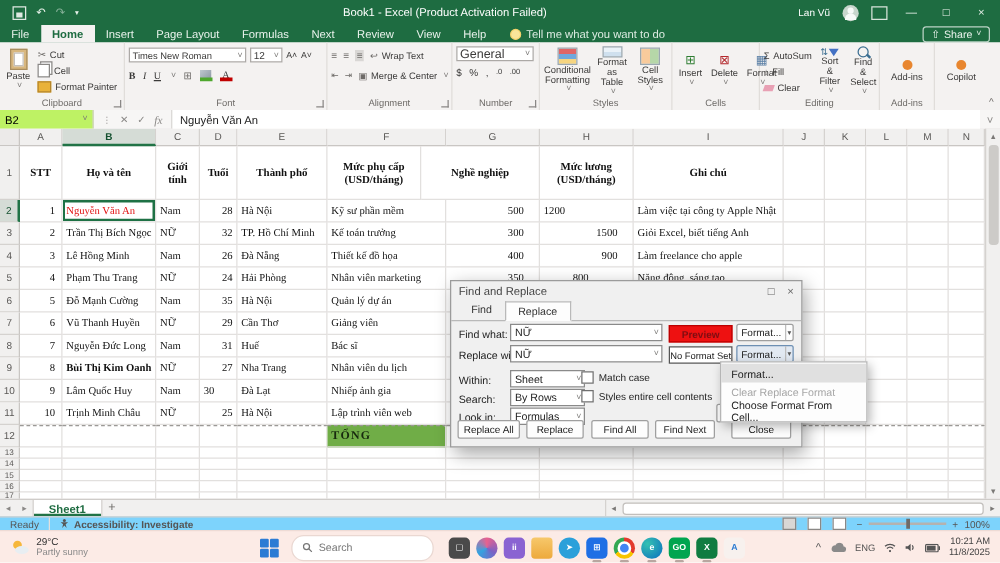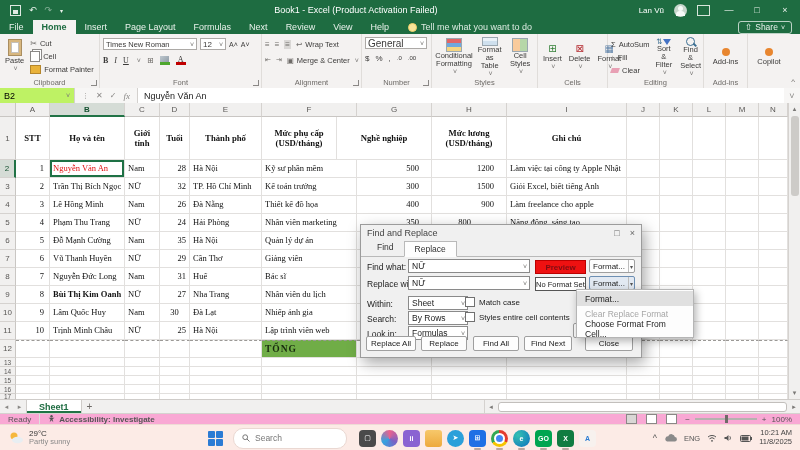--- a/index.html
+++ b/index.html
@@ -102,21 +102,21 @@
   .mitem.disabled{color:#a6a6a6}
   
   #sheettabs{left:0;top:399px;width:800px;height:14px;background:#f1f0ef;border-top:1px solid #cfccc9;display:flex;align-items:stretch;font-size:9px;color:#5a5856;box-sizing:border-box}
   .navarr{width:13px;display:flex;align-items:center;justify-content:center;font-size:7px;color:#8a8886}
   #sheet-tab{background:#fff;border-right:1px solid #cfccc9;border-left:1px solid #cfccc9;color:#1e6c41;font-weight:bold;display:flex;align-items:center;padding:0 12px;box-shadow:inset 0 -2px 0 #217346}
   #addsheet{width:16px;display:flex;align-items:center;justify-content:center;color:#6e6b68;font-size:10px}
   #hscroll{margin-left:auto;width:315px;display:flex;align-items:center;background:#f1f0ef;border-left:1px solid #d5d2cf}
   #hscroll .arr{width:12px;text-align:center;font-size:7px;color:#7a7876}
   #hthumb{flex:1;height:8px;background:#fff;border:1px solid #c2bfbc;border-radius:3px;margin:0 1px}
   
-  #statusbar{left:0;top:413px;width:800px;height:11px;background:#f9a8d4;border-top:1px solid #d5d2cf;display:flex;align-items:center;font-size:8px;color:#555;box-sizing:border-box}
+  #statusbar{left:0;top:413px;width:800px;height:11px;background:#7dd3fc;border-top:1px solid #d5d2cf;display:flex;align-items:center;font-size:8px;color:#555;box-sizing:border-box}
   #statusbar .sect{padding:0 8px;display:flex;align-items:center;gap:4px}
   .viewbtns{margin-left:auto;display:flex;gap:9px;align-items:center}
   .vb{width:9px;height:8px;border:1px solid #8a8886;background:#fff}
   .vb.active{background:#d9d7d5}
   .zoomline{display:flex;align-items:center;gap:5px;padding:0 8px}
   .ztrack{width:62px;height:2px;background:#b5b2af;position:relative}
   .zthumb{position:absolute;left:30px;top:-3px;width:3px;height:8px;background:#6e6b68}
   
   #taskbar{left:0;top:424px;width:800px;height:26px;background:#fcebe6;border-top:1px solid #eedbd5;display:flex;align-items:center;font-size:8px;color:#555}
   #weather{display:flex;align-items:center;gap:5px;padding-left:8px;width:200px;box-sizing:border-box}
@@ -422,21 +422,21 @@
     </div>
     <div class="g-row" style="height: 18px;">
       <div class="g-rn sel">2</div>
       <div class="g-cell" style="width: 34px; text-align: right; padding-right: 5px;">1</div>
       <div class="g-cell sel-cell red" style="width: 75px; text-align: left;">Nguyễn Văn An</div>
       <div class="g-cell" style="width: 35px; text-align: left;">Nam</div>
       <div class="g-cell" style="width: 30px; text-align: right;">28</div>
       <div class="g-cell" style="width: 72px; text-align: left;">Hà Nội</div>
       <div class="g-cell" style="width: 95px; text-align: left;">Kỹ sư phần mềm</div>
       <div class="g-cell" style="width: 75px; text-align: right; padding-right: 12px;">500</div>
-      <div class="g-cell" style="width: 75px; text-align: right; padding-right: 12px;">1200</div>
+      <div class="g-cell" style="width: 75px; text-align: left; padding-right: 12px;">1200</div>
       <div class="g-cell" style="width: 120px; text-align: left;">Làm việc tại công ty Apple Nhật</div>
       <div class="g-cell" style="width: 33px; text-align: left;"></div>
       <div class="g-cell" style="width: 33px; text-align: left;"></div>
       <div class="g-cell" style="width: 33px; text-align: left;"></div>
       <div class="g-cell" style="width: 33px; text-align: left;"></div>
       <div class="g-cell" style="width: 29px; text-align: left;"></div>
     </div>
     <div class="g-row" style="height: 18px;">
       <div class="g-rn">3</div>
       <div class="g-cell" style="width: 34px; text-align: right; padding-right: 5px;">2</div>
@@ -554,21 +554,21 @@
       <div class="g-cell" style="width: 33px; text-align: left;"></div>
       <div class="g-cell" style="width: 33px; text-align: left;"></div>
       <div class="g-cell" style="width: 33px; text-align: left;"></div>
       <div class="g-cell" style="width: 29px; text-align: left;"></div>
     </div>
     <div class="g-row" style="height: 18px;">
       <div class="g-rn">10</div>
       <div class="g-cell" style="width: 34px; text-align: right; padding-right: 5px;">9</div>
       <div class="g-cell" style="width: 75px; text-align: left;">Lâm Quốc Huy</div>
       <div class="g-cell" style="width: 35px; text-align: left;">Nam</div>
-      <div class="g-cell" style="width: 30px; text-align: center;">30</div>
+      <div class="g-cell" style="width: 30px; text-align: left;">30</div>
       <div class="g-cell" style="width: 72px; text-align: left;">Đà Lạt</div>
       <div class="g-cell" style="width: 95px; text-align: left;">Nhiếp ảnh gia</div>
       <div class="g-cell" style="width: 75px; text-align: right; padding-right: 12px;"></div>
       <div class="g-cell" style="width: 75px; text-align: right; padding-right: 12px;"></div>
       <div class="g-cell" style="width: 120px; text-align: left;"></div>
       <div class="g-cell" style="width: 33px; text-align: left;"></div>
       <div class="g-cell" style="width: 33px; text-align: left;"></div>
       <div class="g-cell" style="width: 33px; text-align: left;"></div>
       <div class="g-cell" style="width: 33px; text-align: left;"></div>
       <div class="g-cell" style="width: 29px; text-align: left;"></div>

